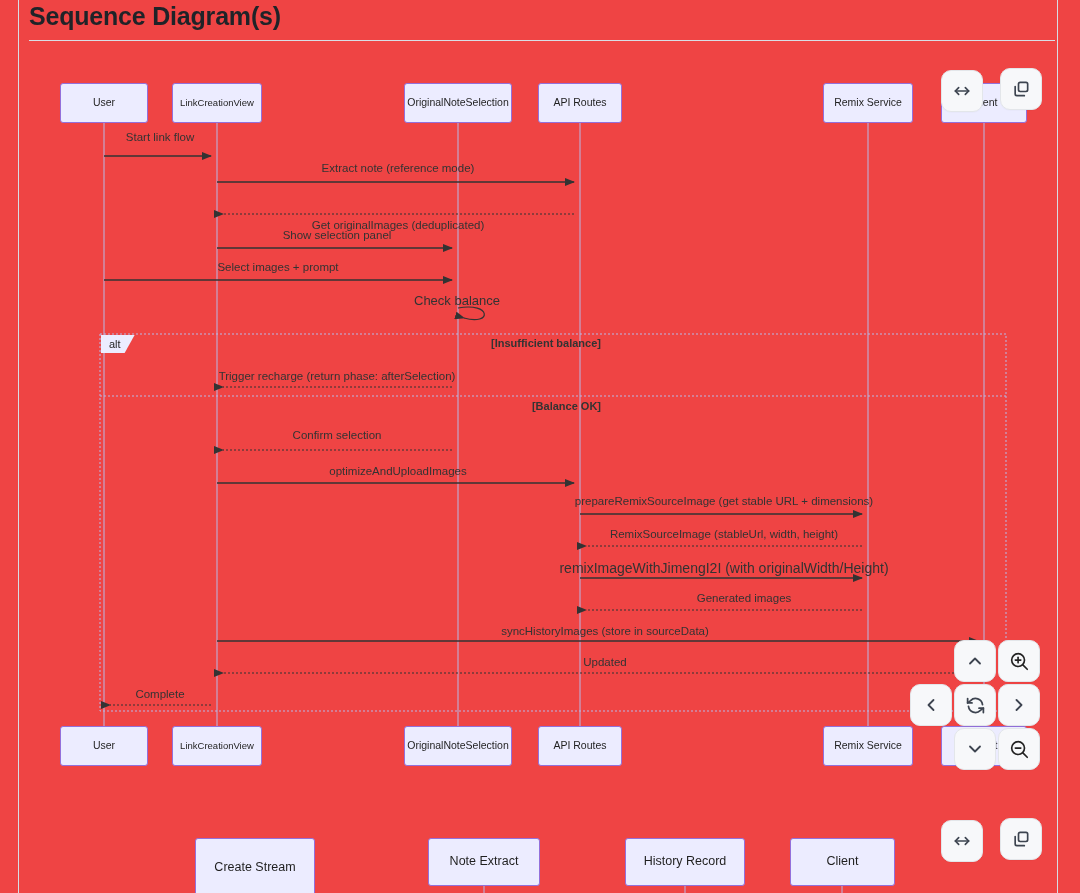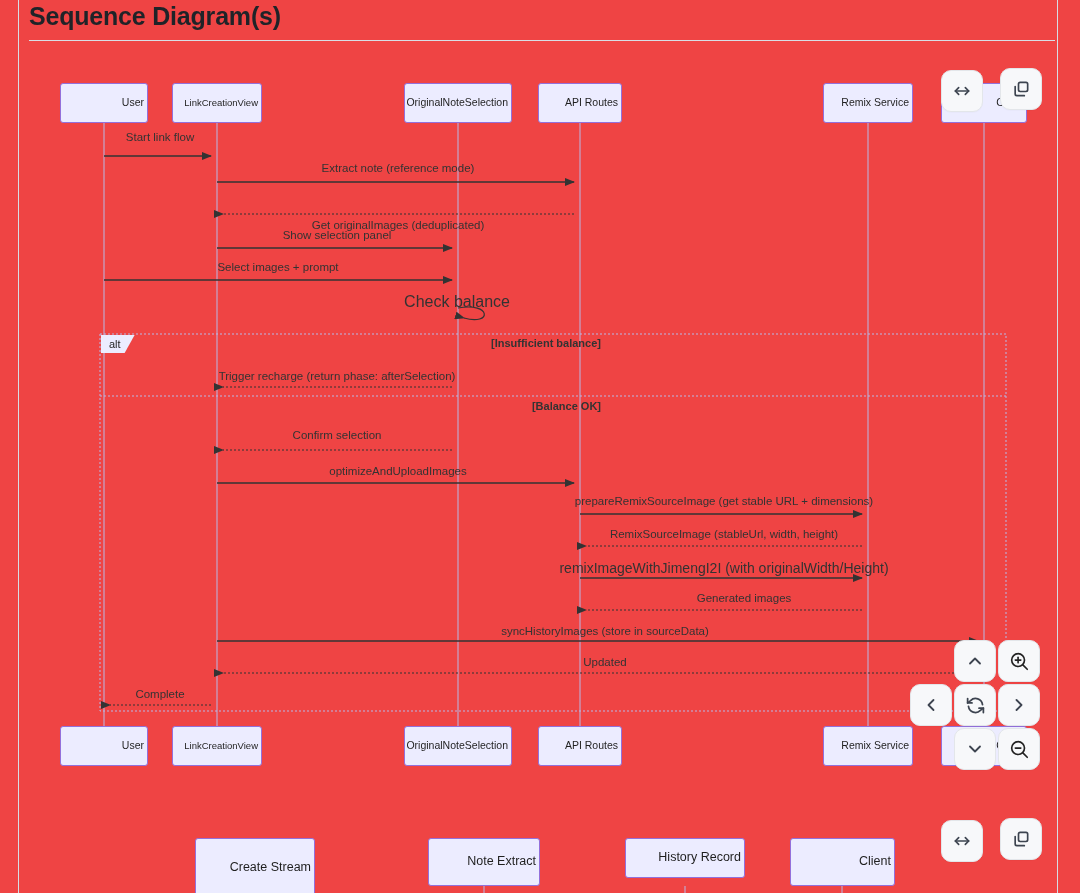--- a/index.html
+++ b/index.html
@@ -42,21 +42,21 @@
     overflow: hidden;
   }
   svg.diagram { position: absolute; left: 0; top: 0; }
 
   
   .actor {
     position: absolute;
     background: #ECECFF;
     border: 1px solid #9370DB;
     border-radius: 3px;
-    display: flex; align-items: center; justify-content: flex-end;
+    display: flex; align-items: center; justify-content: center;
     color: #1f1f1f;
     text-align: center;
     line-height: 1.1;
   }
   .actor span { display: block; padding: 0 3px; }
 
   .msg-label {
     position: absolute;
     color: #333333;
     white-space: nowrap;
@@ -150,21 +150,21 @@
     </svg>
     <div id="overlay">
         <div class="msg-label r" style="left: 601px; top: 289px; font-size: 11px; font-weight: bold; padding-left: 15px;">[Insufficient balance]</div>
         <div class="msg-label r" style="left: 601px; top: 352px; font-size: 11px; font-weight: bold;">[Balance OK]</div>
         <div class="alt-tag" style="left: 101px; top: 287px;">alt</div>
         <div class="msg-label c" style="left: 160px; top: 83px; font-size: 11.5px;">Start link flow</div>
         <div class="msg-label c" style="left: 398px; top: 114px; font-size: 11.5px;">Extract note (reference mode)</div>
         <div class="msg-label c" style="left: 398px; top: 147px; font-size: 11.5px; margin-top: 24px;">Get originalImages (deduplicated)</div>
         <div class="msg-label c" style="left: 337px; top: 181px; font-size: 11.5px;">Show selection panel</div>
         <div class="msg-label c" style="left: 278px; top: 213px; font-size: 11.5px;">Select images + prompt</div>
-        <div class="msg-label c" style="left: 457px; top: 245px; font-size: 16px;">Check balance</div>
+        <div class="msg-label c" style="left: 457px; top: 245px; font-size: 13px;">Check balance</div>
         <div class="msg-label c" style="left: 337px; top: 322px; font-size: 11.5px;">Trigger recharge (return phase: afterSelection)</div>
         <div class="msg-label c" style="left: 337px; top: 381px; font-size: 11.5px;">Confirm selection</div>
         <div class="msg-label c" style="left: 398px; top: 417px; font-size: 11.5px;">optimizeAndUploadImages</div>
         <div class="msg-label c" style="left: 724px; top: 447px; font-size: 11.5px;">prepareRemixSourceImage (get stable URL + dimensions)</div>
         <div class="msg-label c" style="left: 724px; top: 480px; font-size: 11.5px;">RemixSourceImage (stableUrl, width, height)</div>
         <div class="msg-label c" style="left: 724px; top: 512px; font-size: 14px;">remixImageWithJimengI2I (with originalWidth/Height)</div>
         <div class="msg-label c" style="left: 724px; top: 544px; font-size: 11.5px; padding-left: 40px;">Generated images</div>
         <div class="msg-label c" style="left: 605px; top: 577px; font-size: 11.5px;">syncHistoryImages (store in sourceData)</div>
         <div class="msg-label c" style="left: 605px; top: 608px; font-size: 11.5px;">Updated</div>
         <div class="msg-label c" style="left: 160px; top: 640px; font-size: 11.5px;">Complete</div>
@@ -203,21 +203,21 @@
         </div>
         <div class="actor" style="left: 941px; top: 678px; width: 86px; height: 40px; font-size: 10.5px;">
           <span>Client</span>
         </div>
         <div class="actor" style="left: 195px; top: 790px; width: 120px; height: 60px; font-size: 12.5px;">
           <span>Create Stream</span>
         </div>
         <div class="actor" style="left: 428px; top: 790px; width: 112px; height: 48px; font-size: 12.5px;">
           <span>Note Extract</span>
         </div>
-        <div class="actor" style="left: 625px; top: 790px; width: 120px; height: 40px; font-size: 12.5px;">
+        <div class="actor" style="left: 625px; top: 790px; width: 120px; height: 48px; font-size: 12.5px;">
           <span>History Record</span>
         </div>
         <div class="actor" style="left: 790px; top: 790px; width: 105px; height: 48px; font-size: 12.5px;">
           <span>Client</span>
         </div>
       </div>
   </div>
 
   <div class="ctrl" style="left:941px; top:70px;">
     <span>

